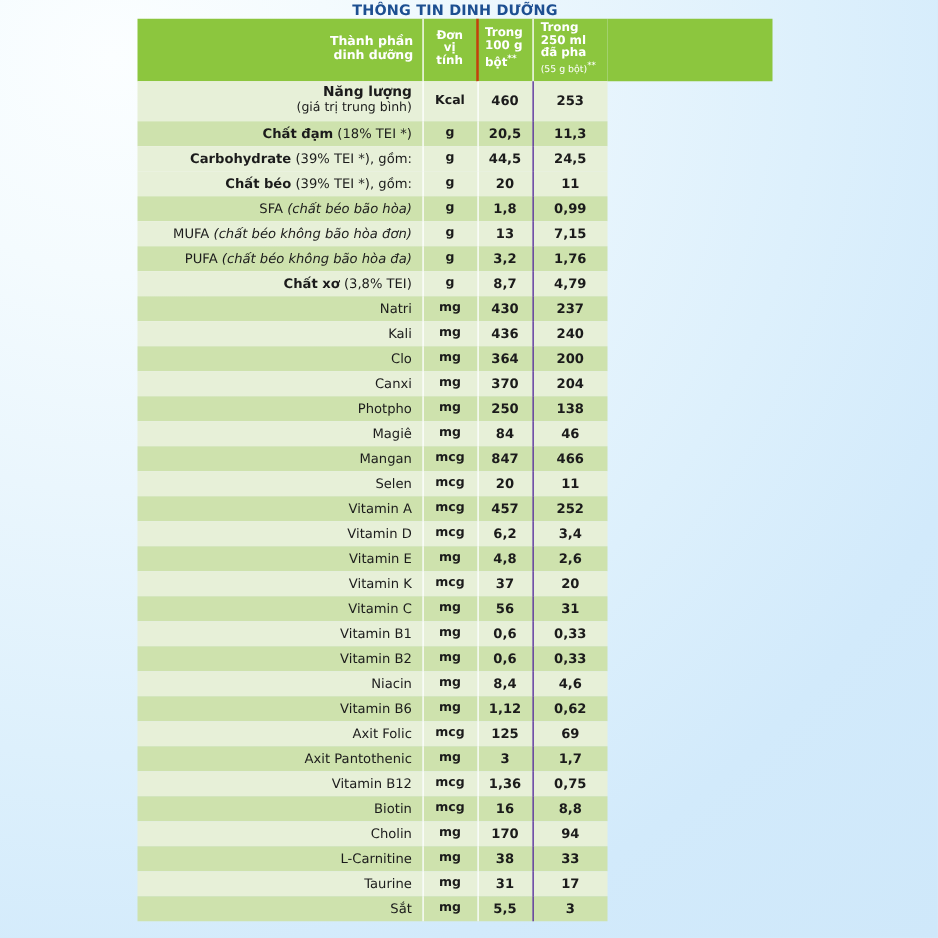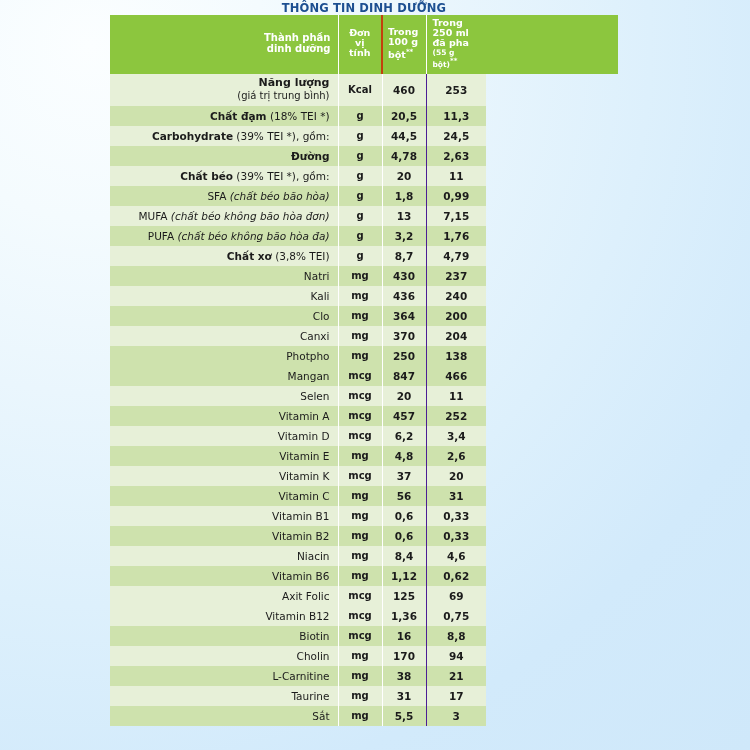--- a/index.html
+++ b/index.html
@@ -100,21 +100,21 @@
   thead th.h-250 {
     text-align: left;
     vertical-align: middle;
     line-height: 10px;
     padding-left: 6px;
   }
   thead th.h-pad { background: #8cc63e; }
 
   .h-sub {
     font-size: 7.5px;
-    font-weight: bold;
+    font-weight: normal;
     display: block;
     line-height: 9px;
   }
   .sup { font-size: 7px; vertical-align: super; }
 
   
   tbody td {
     padding: 0 6px;
     height: 20px;
     box-sizing: border-box;
@@ -242,27 +242,20 @@
             <td class="t-250">11,3</td>
             <td class="pad"></td>
           </tr>
           <tr class="odd">
             <td class="t-name"><span class="bold">Carbohydrate</span><span class="reg"> (39% TEI *), gồm:</span></td>
             <td class="t-unit">g</td>
             <td class="t-100">44,5</td>
             <td class="t-250">24,5</td>
             <td class="pad"></td>
           </tr>
-          <tr class="even">
-            <td class="t-name"><span class="bold">Đường</span></td>
-            <td class="t-unit">g</td>
-            <td class="t-100">4,78</td>
-            <td class="t-250">2,63</td>
-            <td class="pad"></td>
-          </tr>
           <tr class="odd">
             <td class="t-name"><span class="bold">Chất béo</span><span class="reg"> (39% TEI *), gồm:</span></td>
             <td class="t-unit">g</td>
             <td class="t-100">20</td>
             <td class="t-250">11</td>
             <td class="pad"></td>
           </tr>
           <tr class="even">
             <td class="t-name"><span class="reg">SFA</span><span class="reg ital"> (chất béo bão hòa)</span></td>
             <td class="t-unit">g</td>
@@ -319,20 +312,27 @@
             <td class="t-250">204</td>
             <td class="pad"></td>
           </tr>
           <tr class="even">
             <td class="t-name"><span class="reg">Photpho</span></td>
             <td class="t-unit">mg</td>
             <td class="t-100">250</td>
             <td class="t-250">138</td>
             <td class="pad"></td>
           </tr>
+          <tr class="odd">
+            <td class="t-name"><span class="reg">Magiê</span></td>
+            <td class="t-unit">mg</td>
+            <td class="t-100">84</td>
+            <td class="t-250">46</td>
+            <td class="pad"></td>
+          </tr>
           <tr class="even">
             <td class="t-name"><span class="reg">Mangan</span></td>
             <td class="t-unit">mcg</td>
             <td class="t-100">847</td>
             <td class="t-250">466</td>
             <td class="pad"></td>
           </tr>
           <tr class="odd">
             <td class="t-name"><span class="reg">Selen</span></td>
             <td class="t-unit">mcg</td>
@@ -403,20 +403,27 @@
             <td class="t-250">0,62</td>
             <td class="pad"></td>
           </tr>
           <tr class="odd">
             <td class="t-name"><span class="reg">Axit Folic</span></td>
             <td class="t-unit">mcg</td>
             <td class="t-100">125</td>
             <td class="t-250">69</td>
             <td class="pad"></td>
           </tr>
+          <tr class="even">
+            <td class="t-name"><span class="reg">Axit Pantothenic</span></td>
+            <td class="t-unit">mg</td>
+            <td class="t-100">3</td>
+            <td class="t-250">1,7</td>
+            <td class="pad"></td>
+          </tr>
           <tr class="odd">
             <td class="t-name"><span class="reg">Vitamin B12</span></td>
             <td class="t-unit">mcg</td>
             <td class="t-100">1,36</td>
             <td class="t-250">0,75</td>
             <td class="pad"></td>
           </tr>
           <tr class="even">
             <td class="t-name"><span class="reg">Biotin</span></td>
             <td class="t-unit">mcg</td>
@@ -428,21 +435,21 @@
             <td class="t-name"><span class="reg">Cholin</span></td>
             <td class="t-unit">mg</td>
             <td class="t-100">170</td>
             <td class="t-250">94</td>
             <td class="pad"></td>
           </tr>
           <tr class="even">
             <td class="t-name"><span class="reg">L-Carnitine</span></td>
             <td class="t-unit">mg</td>
             <td class="t-100">38</td>
-            <td class="t-250">21</td>
+            <td class="t-250">33</td>
             <td class="pad"></td>
           </tr>
           <tr class="odd">
             <td class="t-name"><span class="reg">Taurine</span></td>
             <td class="t-unit">mg</td>
             <td class="t-100">31</td>
             <td class="t-250">17</td>
             <td class="pad"></td>
           </tr>
           <tr class="even">

